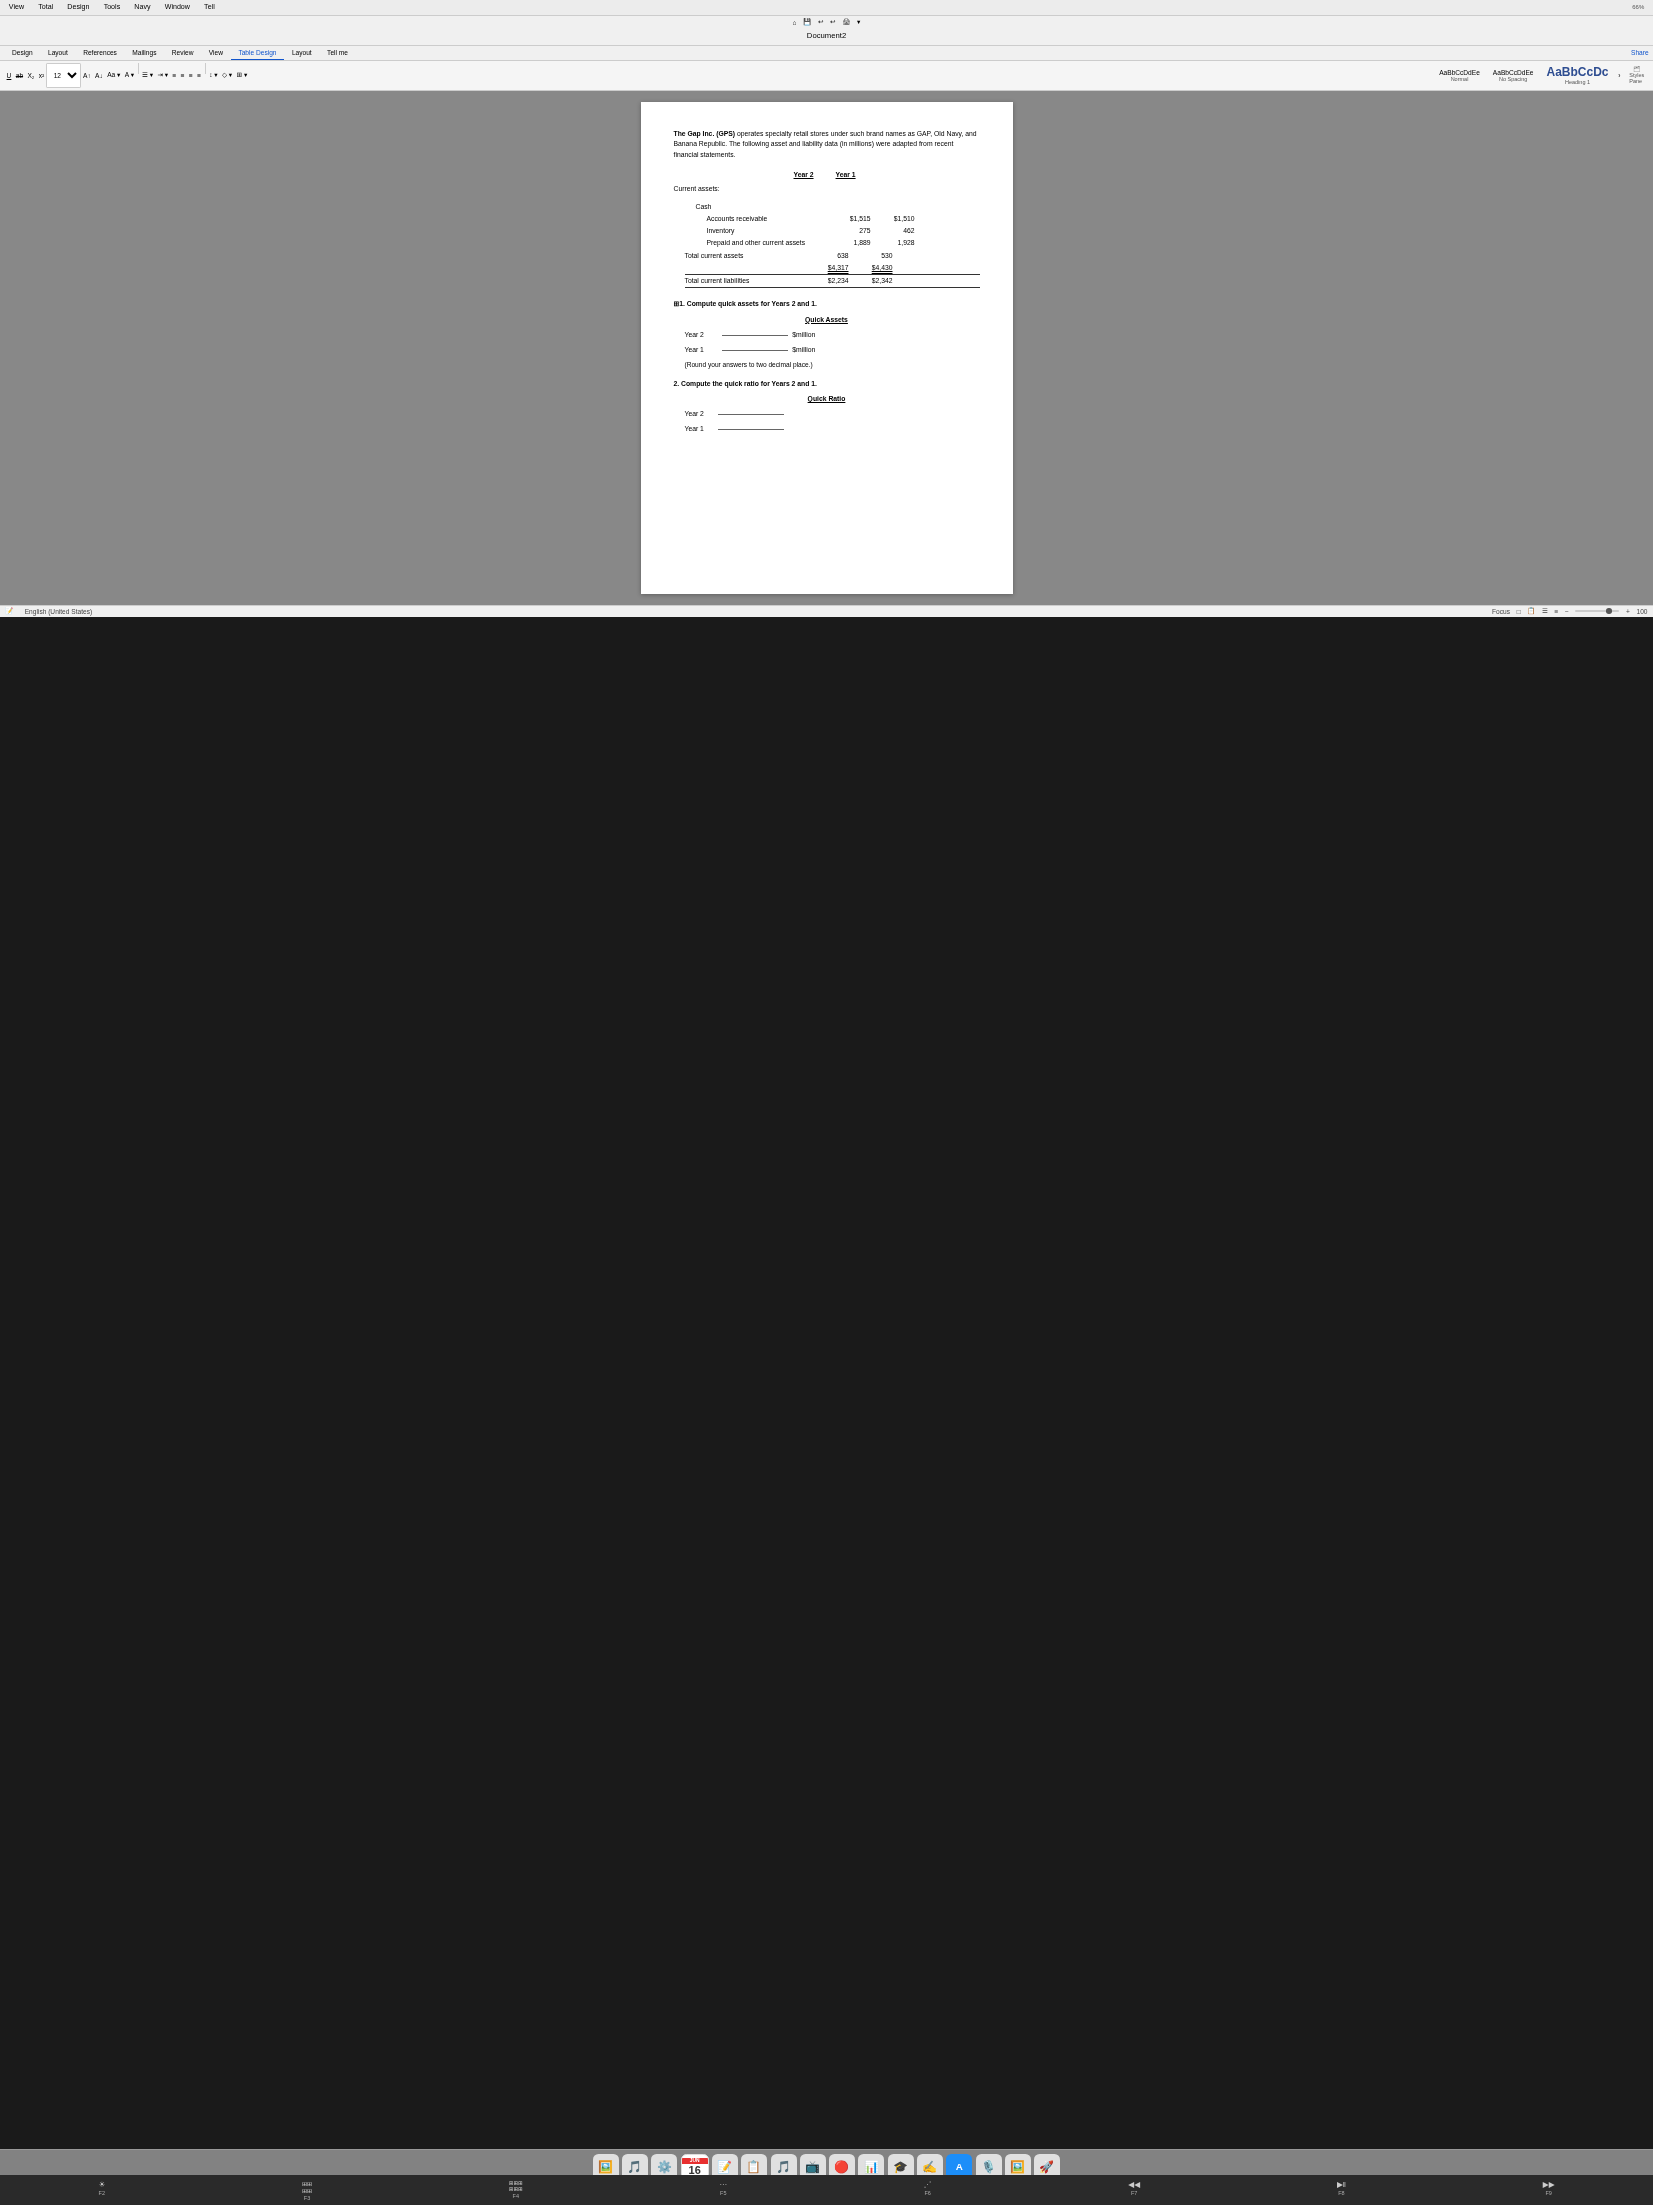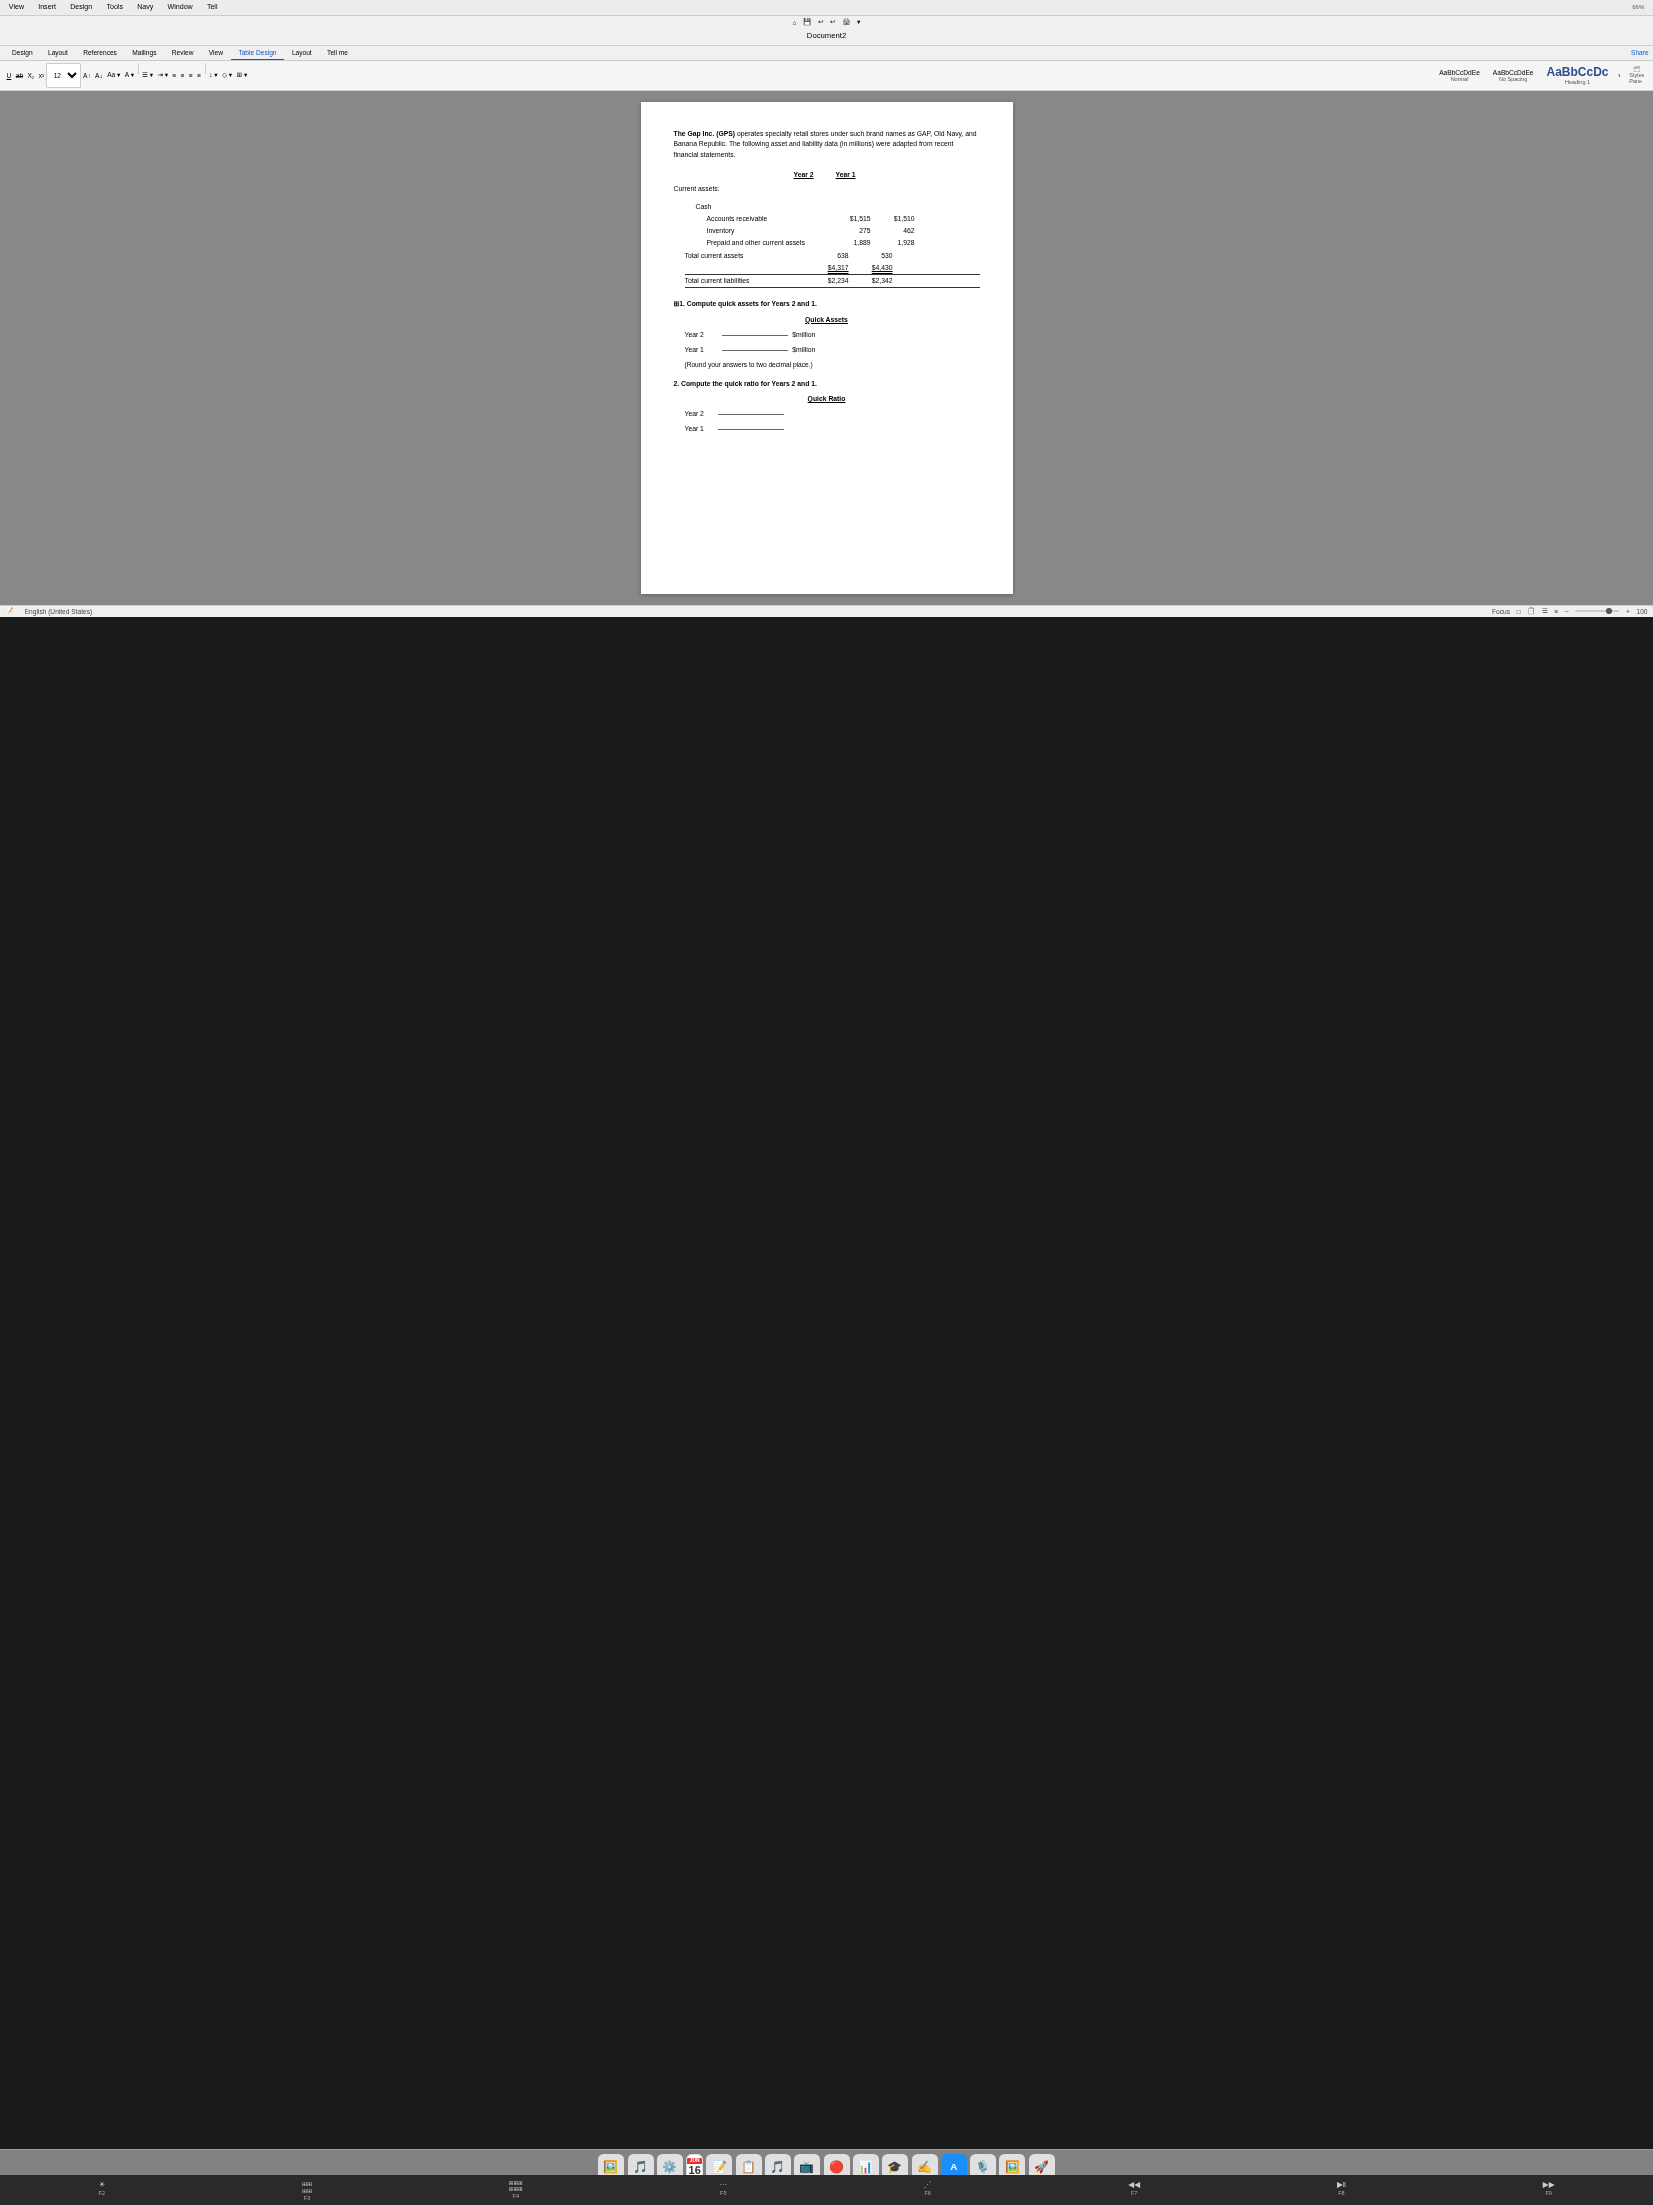--- a/index.html
+++ b/index.html
@@ -324,21 +324,21 @@
     }
     .calendar-dock {
       display: flex;
       flex-direction: column;
       align-items: center;
       justify-content: center;
       background: white;
       border-radius: 5.5px;
       border: 0.5px solid #ddd;
       overflow: hidden;
-      width: 17px;
+      width: 28px;
       height: 26px;
     }
     .calendar-header-dock {
       background: #e83030;
       color: white;
       font-size: 4.9px;
       width: 100%;
       text-align: center;
       padding: 0.5px;
       font-weight: bold;
@@ -382,21 +382,21 @@
     }
 
     .indent-1 { margin-left: 11px; }
     .indent-2 { margin-left: 22px; }
   </style>
 </head>
 <body>
 
 <div class="menu-bar">
   <span>View</span>
-  <span>Insert</span>
+  <span>Total</span>
   <span>Design</span>
   <span>Tools</span>
   <span>Navy</span>
   <span>Window</span>
   <span>Tell</span>
   <span style="margin-left:auto;font-size:6px;color:#555;">66%</span>
 </div>
 
 <div class="system-bar">
   <div class="system-bar-icons">

